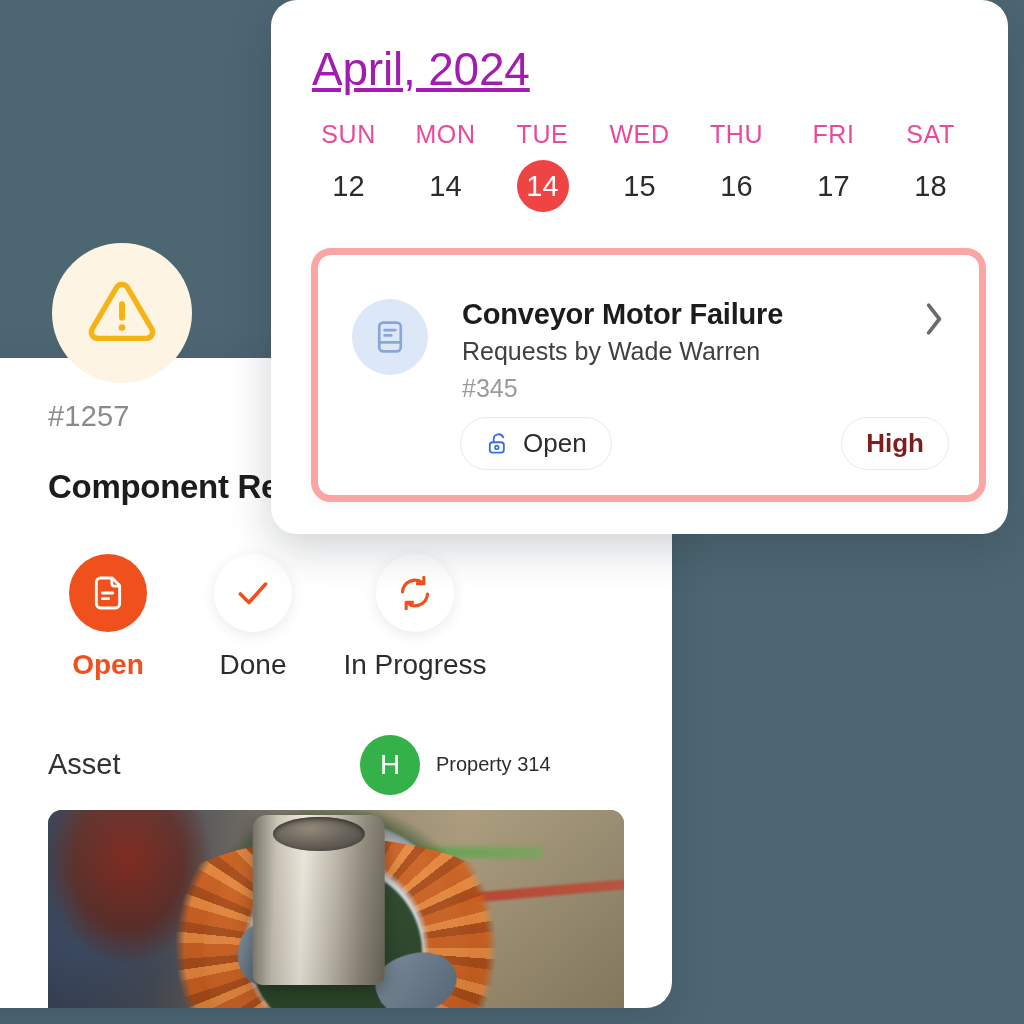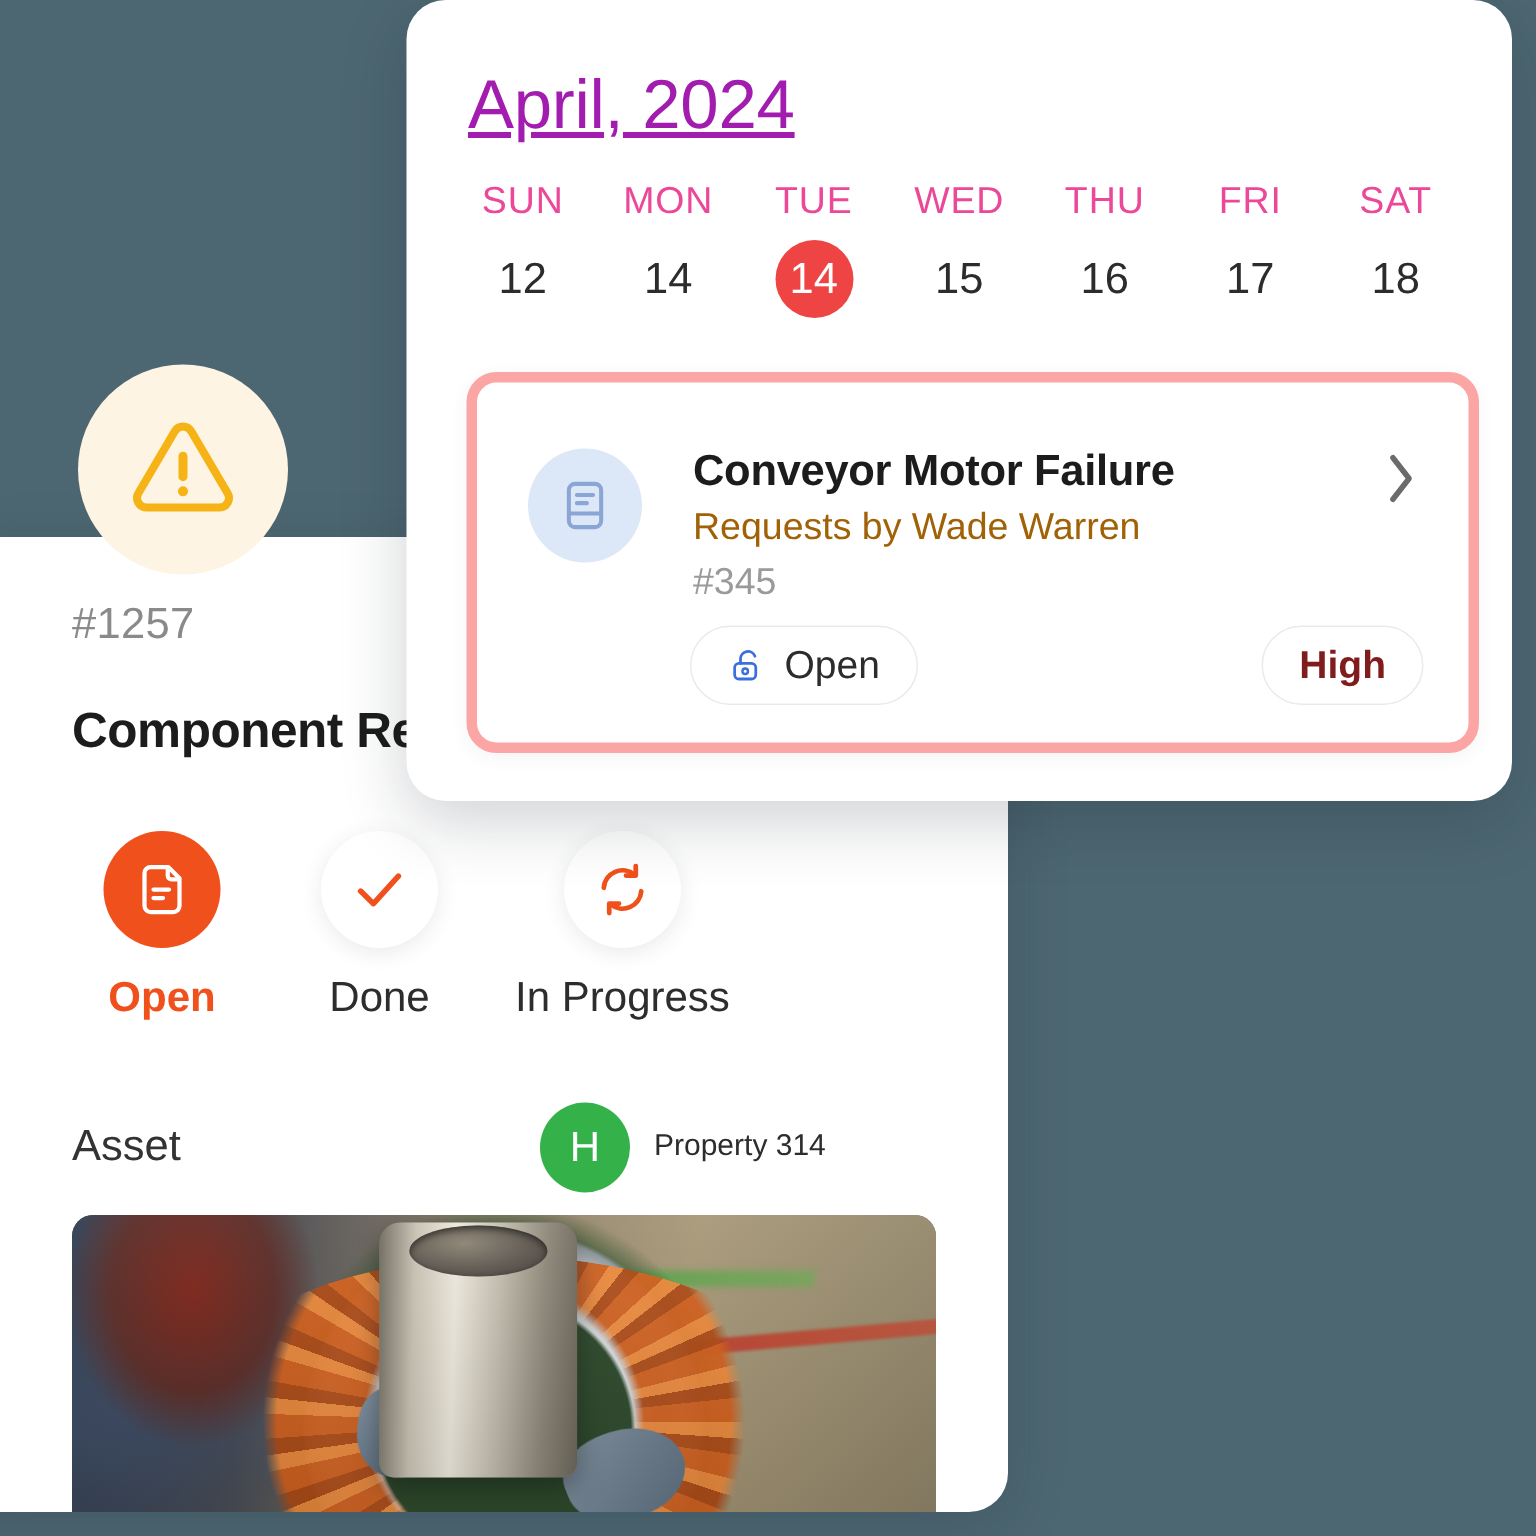--- a/index.html
+++ b/index.html
@@ -331,21 +331,21 @@
     font-weight: bold;
     color: #1c1c1c;
     letter-spacing: -.2px;
     white-space: nowrap;
   }
   .req-sub {
     position: absolute;
     left: 144px;
     top: 82px;
     font-size: 25px;
-    color: #a16207;
+    color: #404040;
     white-space: nowrap;
   }
   .req-num {
     position: absolute;
     left: 144px;
     top: 119px;
     font-size: 25px;
     color: #9a9a9a;
     white-space: nowrap;
   }

